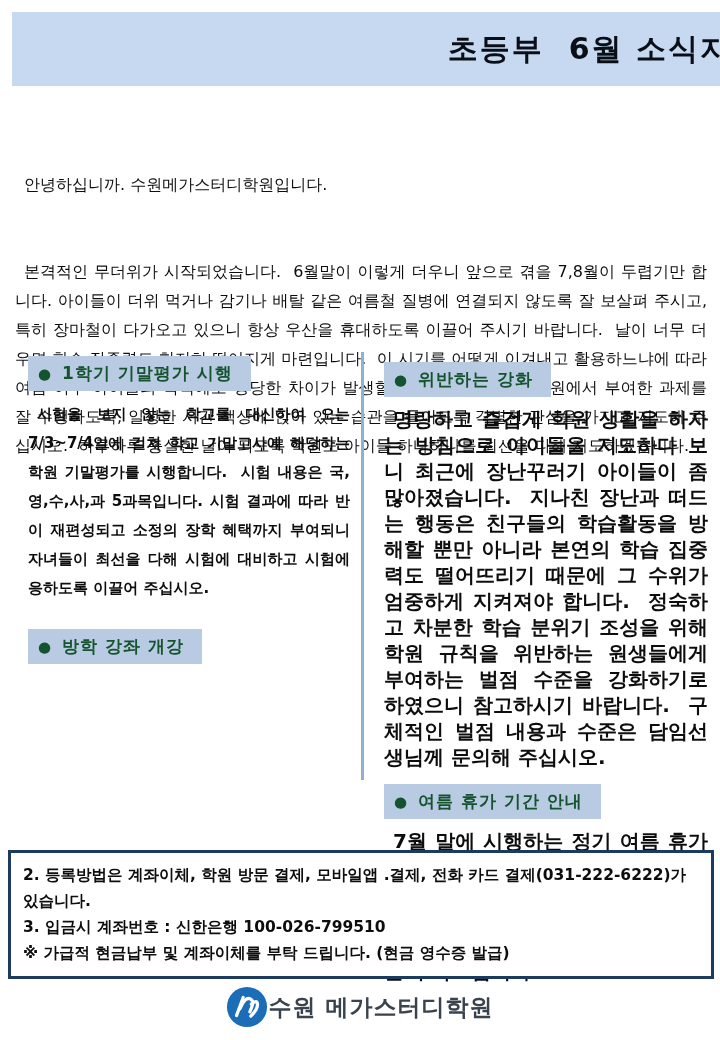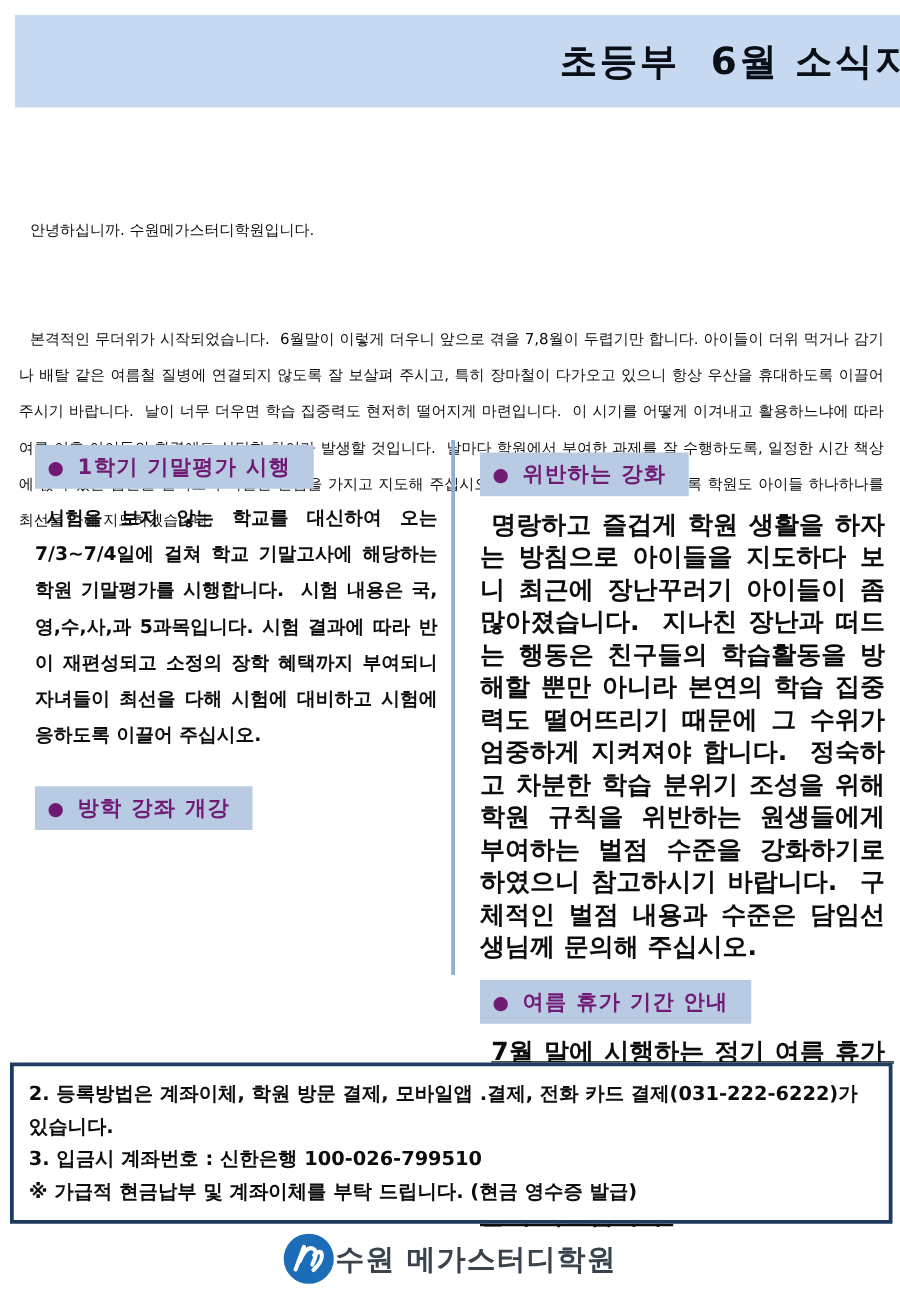--- a/index.html
+++ b/index.html
@@ -21,59 +21,59 @@
     display: flex; align-items: center; justify-content: flex-end;
   }
   .banner .title {
     font-size: 30px; font-weight: bold; color: #0a0f17;
     letter-spacing: 2px; white-space: pre;
   }
 
   
   .intro {
     position: absolute; left: 15px; top: 112px; width: 692px;
-    font-size: 12px; line-height: 29px;
+    font-size: 16px; line-height: 29px;
     text-align: justify; white-space: pre-wrap;
   }
   .intro p { margin: 0; text-indent: 9px; }
 
   
   .col { position: absolute; }
   .col-left  { left: 28px;  top: 352px; width: 322px; }
   .col-right { left: 384px; top: 352px; width: 324px; }
   .divider {
     position: absolute; left: 361px; top: 352px;
     width: 3px; height: 428px; background: #8fafd4;
   }
 
   .chip {
     display: inline-block;
     background: #b8cbe2;
     padding: 6px 18px 6px 10px;
-    font-size: 17px; font-weight: bold; color: #701a75;
+    font-size: 17px; font-weight: bold; color: #14532d;
     letter-spacing: 1px;
   }
   .chip .bullet { margin-right: 10px; font-size: 15px; }
 
   .sec-body {
     margin: 0; margin-top: 9px;
     font-weight: bold;
     text-align: justify; white-space: pre-wrap;
     text-indent: 9px;
   }
   .col-left  .sec-body { font-size: 15px;   line-height: 29px; }
   .col-right .sec-body { font-size: 20px; line-height: 26px; }
 
   .col-left  .sec-1 .chip { margin-top: 4px; }
   .col-left  .sec-2       { margin-top: 27px; }
   .col-right .sec-1 .chip { margin-top: 10px; }
   .col-right .sec-2       { margin-top: 14px; }
   .sec { display: block; }
   .sec-2 .chip { margin-top: 0; }
-  .sec-2 { position: relative; text-decoration: underline; }
+  .sec-2 { position: relative; }
   .col-left .sec-2 { margin-top: 26px; }
 
   
   .notice {
     position: absolute; left: 8px; top: 850px;
     width: 676px;
     border: 3px solid #1d3a5f;
     background: #ffffff;
     padding: 9px 12px 10px 12px;
   }

